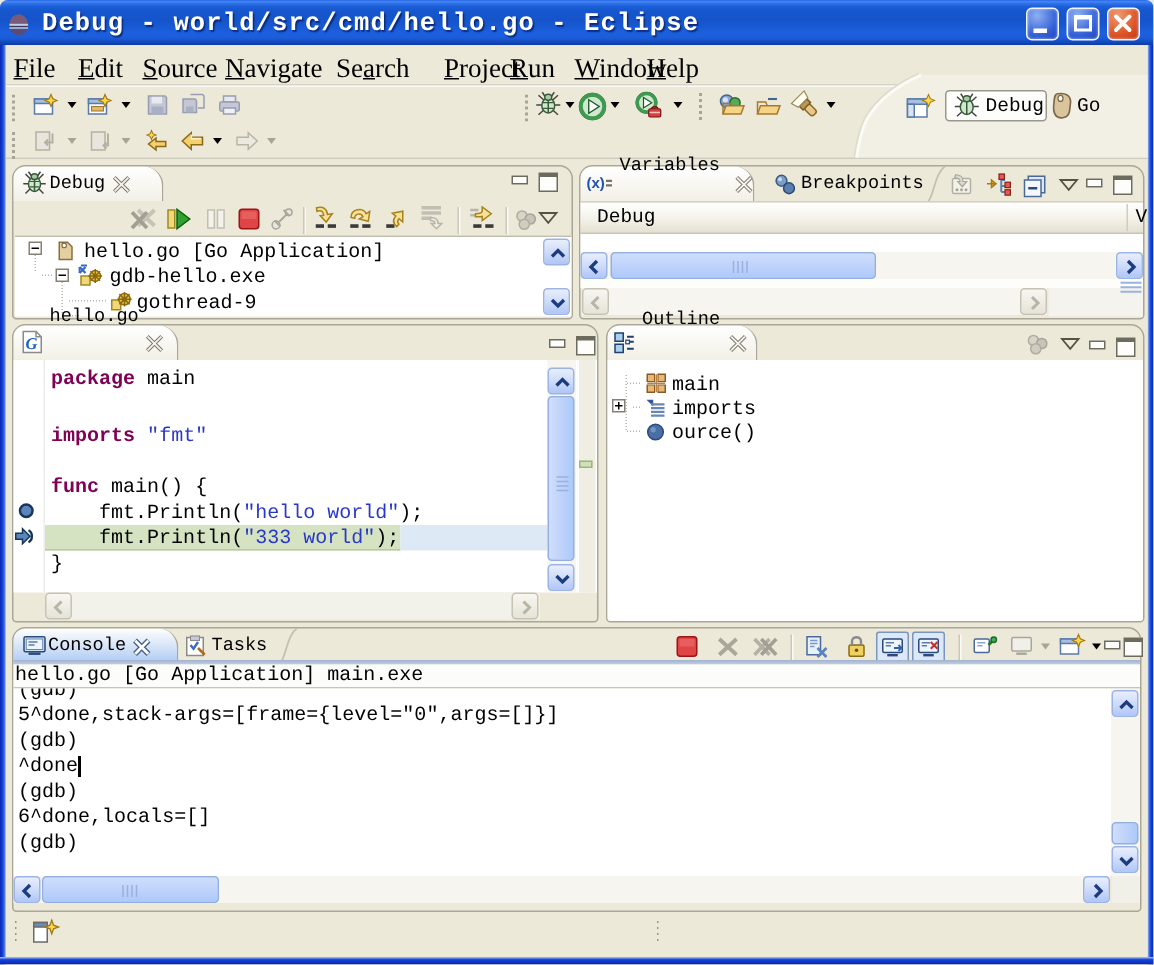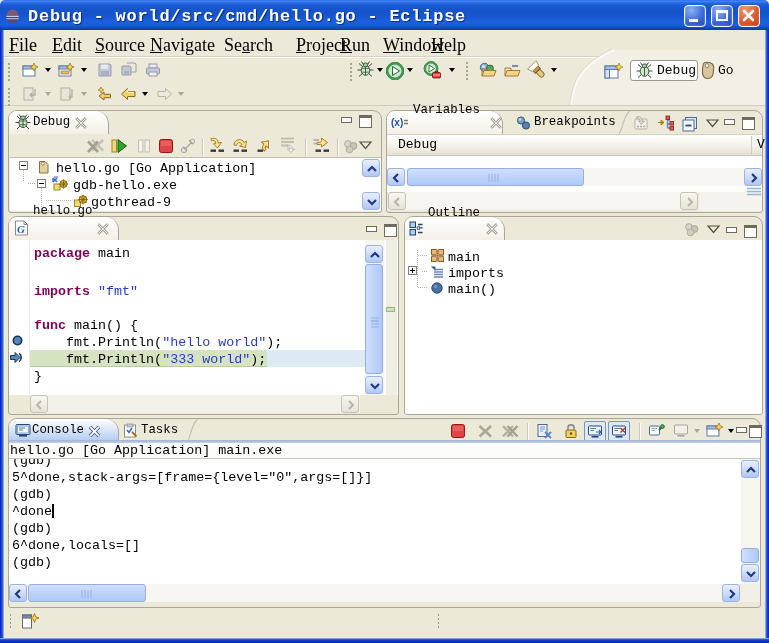--- a/index.html
+++ b/index.html
@@ -614,21 +614,21 @@
  <svg class="abs" style="left:430px;top:264px" width="15" height="15">
   <path d="M1 2.5 L5.5 2.5 L5.5 7 Z" fill="#30589a"></path>
   <path d="M4 5.5 H13 M4 8 H13 M4 10.5 H13 M4 13 H13" stroke="#6a86b0" stroke-width="1.5"></path>
  </svg>
  <div class="trow" style="left:448px;top:266px">imports</div>
 
  <svg class="abs" style="left:430px;top:281px" width="14" height="14">
       <circle cx="7" cy="7" r="5.2" fill="#4a6fa5" stroke="#2a4a78"></circle>
       <circle cx="5.5" cy="5.5" r="1.8" fill="#7a9cc8" opacity=".8"></circle>
     </svg>
- <div class="trow" style="left:448px;top:282px">main()</div>
+ <div class="trow" style="left:448px;top:282px">ource()</div>
 </div>
 <div class="panel" id="p-console" style="left:8px; top:418px; width:753px; height:190px;"></div>
 <div id="CONSOLEV">
  <div class="tab-sel" style="left:9px;top:419px;width:110px;background:linear-gradient(#fefefe,#dce7f8 45%,#accaf4)"></div>
  <svg class="abs" style="left:15px;top:423px" width="16" height="15">
   <rect x="1" y="1.5" width="14" height="10" rx="1" fill="#cfe2f4" stroke="#2a4a7a"></rect>
   <rect x="2.5" y="3" width="11" height="7" fill="#eef5fc" stroke="#5a7aaa" stroke-width=".6"></rect>
   <path d="M4 5 H10 M4 7 H8" stroke="#5a7aaa" stroke-width="1"></path>
   <rect x="4" y="12" width="8" height="1.6" fill="#2a4a7a"></rect>
  </svg>

